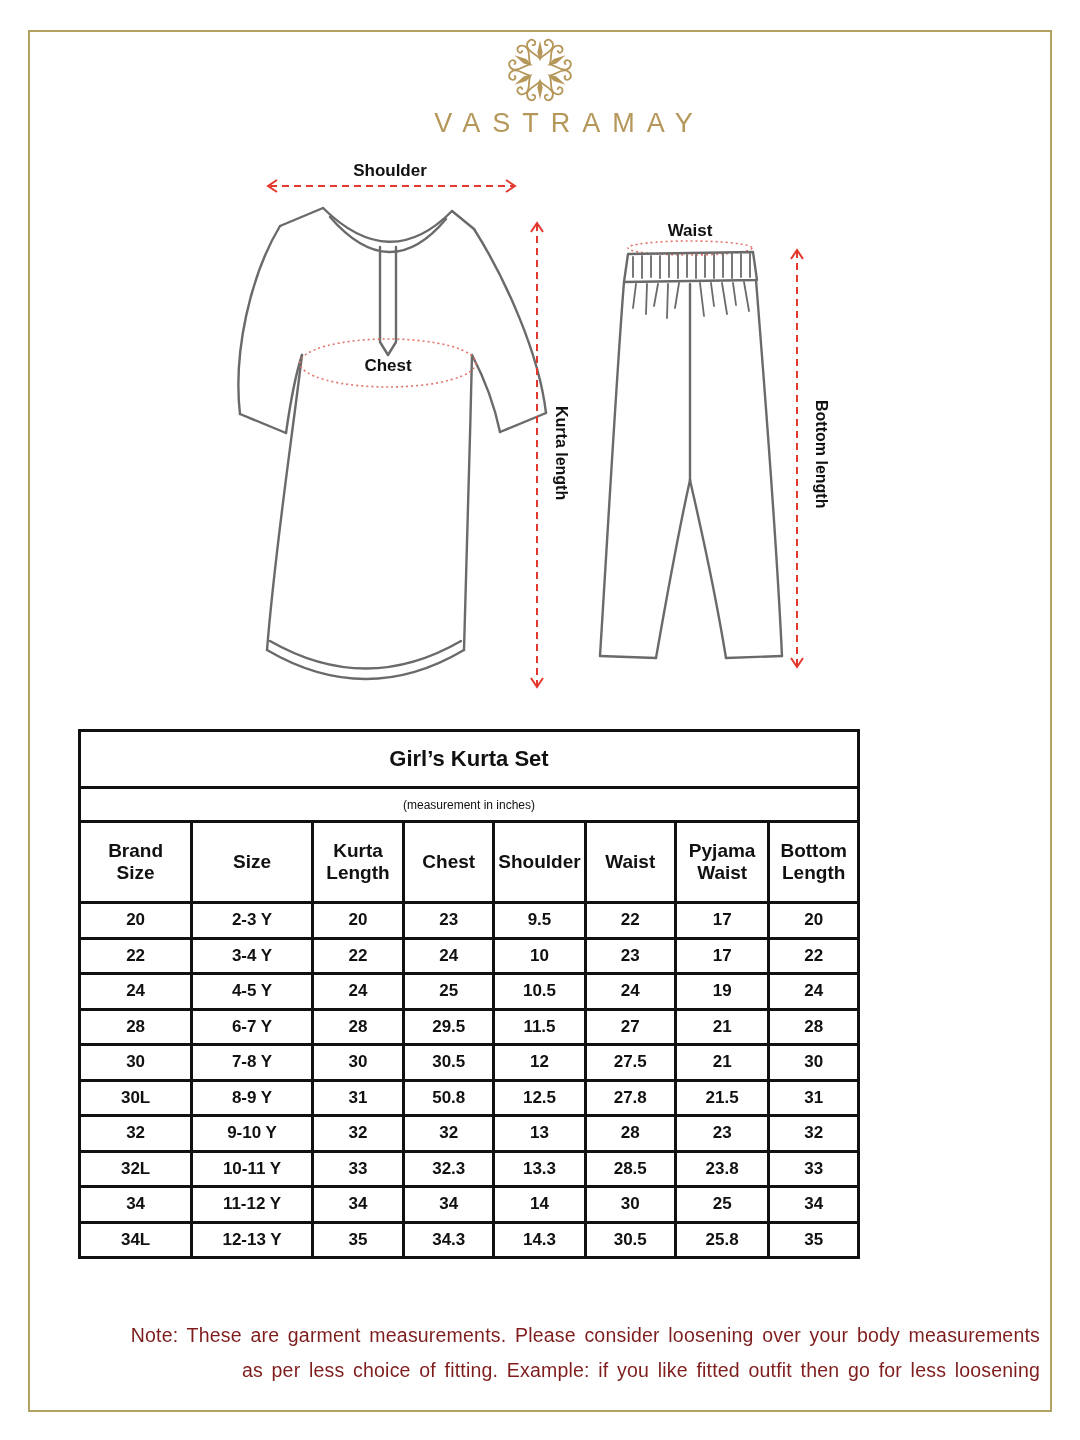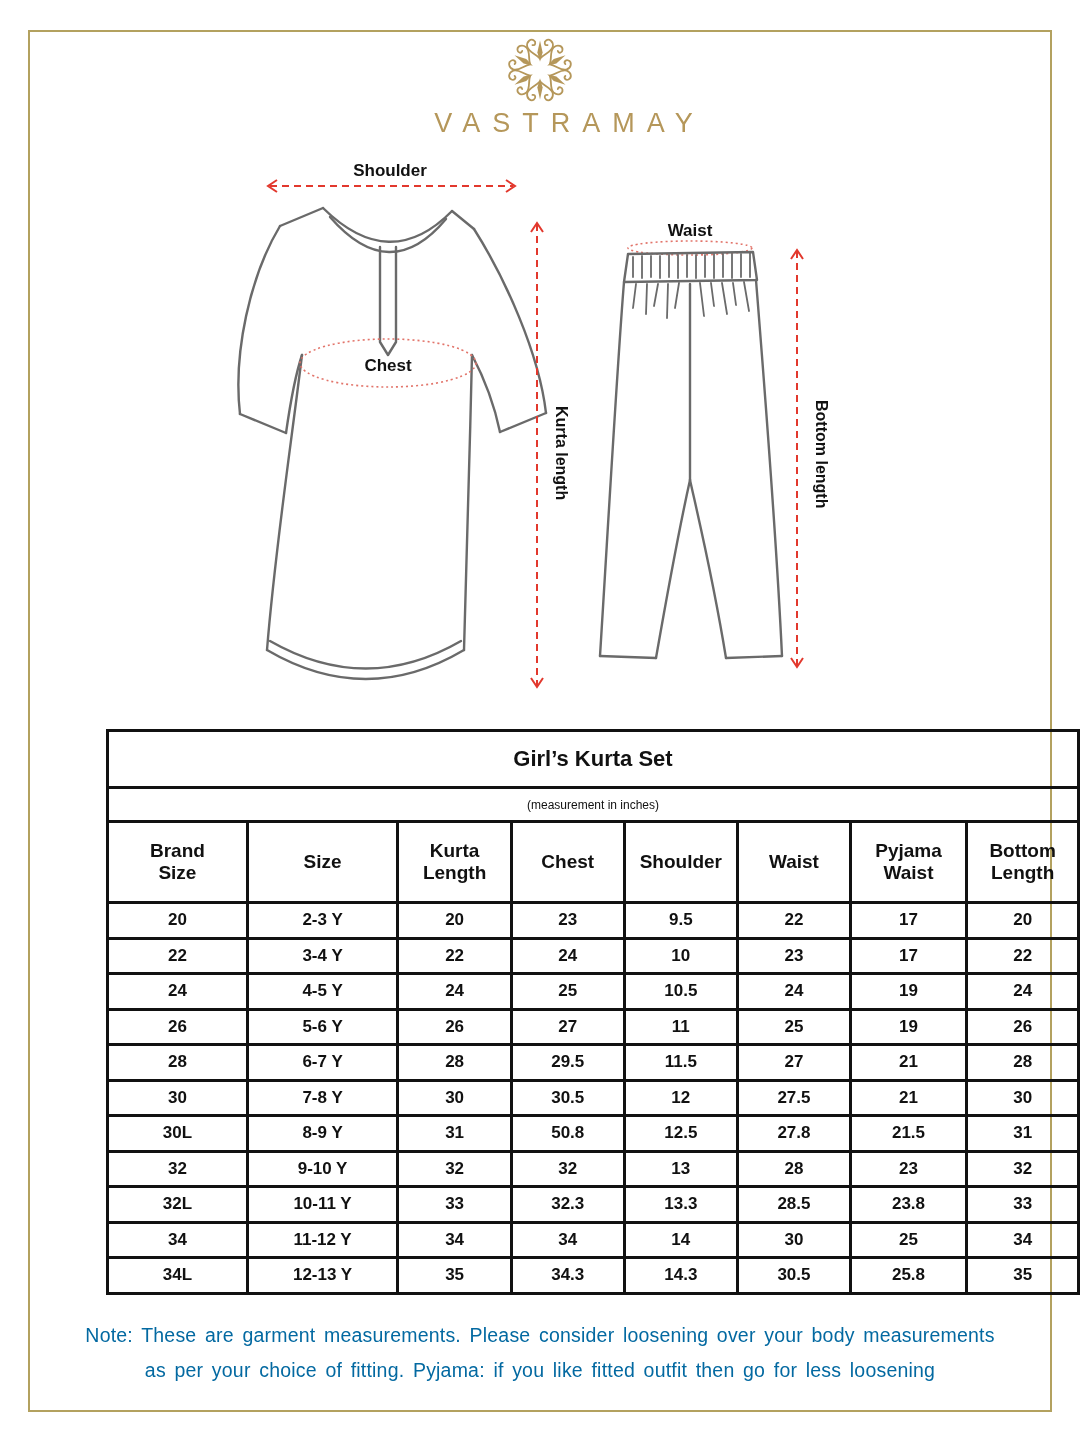--- a/index.html
+++ b/index.html
@@ -15,32 +15,32 @@
   
   .diagram{position:absolute;left:220px;top:148px;width:670px;height:575px;}
   .garment{stroke:#6a6a6a;stroke-width:2.4;fill:none;stroke-linecap:round;stroke-linejoin:round;}
   .garment-thin{stroke:#6a6a6a;stroke-width:1.8;fill:none;stroke-linecap:round;}
   .meas-line{stroke:#e2382d;stroke-width:2;fill:none;stroke-dasharray:7 5;}
   .meas-head{stroke:#e2382d;stroke-width:2;fill:none;}
   .meas-ellipse{stroke:#e2746a;stroke-width:1.6;fill:none;stroke-dasharray:2 3;}
   .diag-label{font-family:"Liberation Sans",sans-serif;font-size:17px;font-weight:bold;fill:#111;}
   .diag-label-small{font-family:"Liberation Sans",sans-serif;font-size:16px;font-weight:bold;fill:#111;}
   
-  .chart-wrap{position:absolute;left:78px;top:729px;width:974px;margin-left:28px;}
+  .chart-wrap{position:absolute;left:78px;top:729px;width:782px;}
   table.size-chart{width:100%;border-collapse:collapse;table-layout:fixed;
                    font-family:"Liberation Sans",sans-serif;color:#111;}
   table.size-chart th,table.size-chart td{border:3px solid #111;text-align:center;
                    vertical-align:middle;padding:0;}
   .chart-title{font-size:22px;font-weight:bold;height:54px;}
   .chart-subtitle{font-size:12px;font-weight:normal;height:31px;}
   th.col-head{font-size:19px;font-weight:bold;height:78px;line-height:1.18;white-space:pre-line;}
   table.size-chart tbody td{font-size:17px;font-weight:bold;height:32.5px;}
   
-  .note{position:absolute;left:40px;top:1318px;width:1000px;text-align:center;
-        font-size:19.5px;color:#0369a1;line-height:35px;letter-spacing:.2px;word-spacing:3px;}
+  .note{position:absolute;left:40px;top:1318px;width:1000px;text-align:right;
+        font-size:19.5px;color:#7f1d1d;line-height:35px;letter-spacing:.2px;word-spacing:3px;}
 </style>
 </head>
 <body>
 
 <div class="page">
   <div class="gold-frame"></div>
 
   <div class="logo-wrap">
     <svg class="logo-mark" viewBox="-45 -45 90 90" aria-hidden="true">
       <defs>
@@ -185,30 +185,20 @@
             <td>24</td>
             <td>4-5 Y</td>
             <td>24</td>
             <td>25</td>
             <td>10.5</td>
             <td>24</td>
             <td>19</td>
             <td>24</td>
           </tr>
           <tr>
-            <td>26</td>
-            <td>5-6 Y</td>
-            <td>26</td>
-            <td>27</td>
-            <td>11</td>
-            <td>25</td>
-            <td>19</td>
-            <td>26</td>
-          </tr>
-          <tr>
             <td>28</td>
             <td>6-7 Y</td>
             <td>28</td>
             <td>29.5</td>
             <td>11.5</td>
             <td>27</td>
             <td>21</td>
             <td>28</td>
           </tr>
           <tr>
@@ -270,15 +260,15 @@
             <td>30.5</td>
             <td>25.8</td>
             <td>35</td>
           </tr>
         </tbody>
     </table>
   </div>
 
   <div class="note">
     <div>Note: These are garment measurements. Please consider loosening over your body measurements</div>
-    <div>as per your choice of fitting. Pyjama: if you like fitted outfit then go for less loosening</div>
+    <div>as per less choice of fitting. Example: if you like fitted outfit then go for less loosening</div>
   </div>
 </div>
 
 </body></html>

